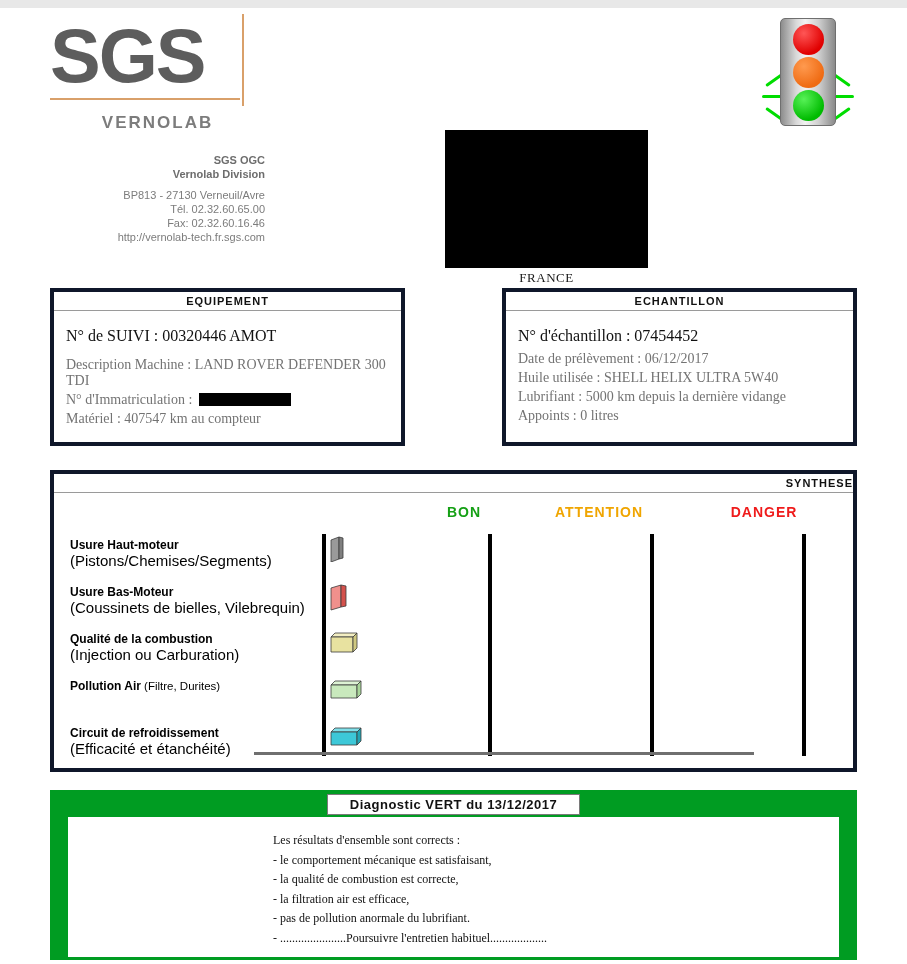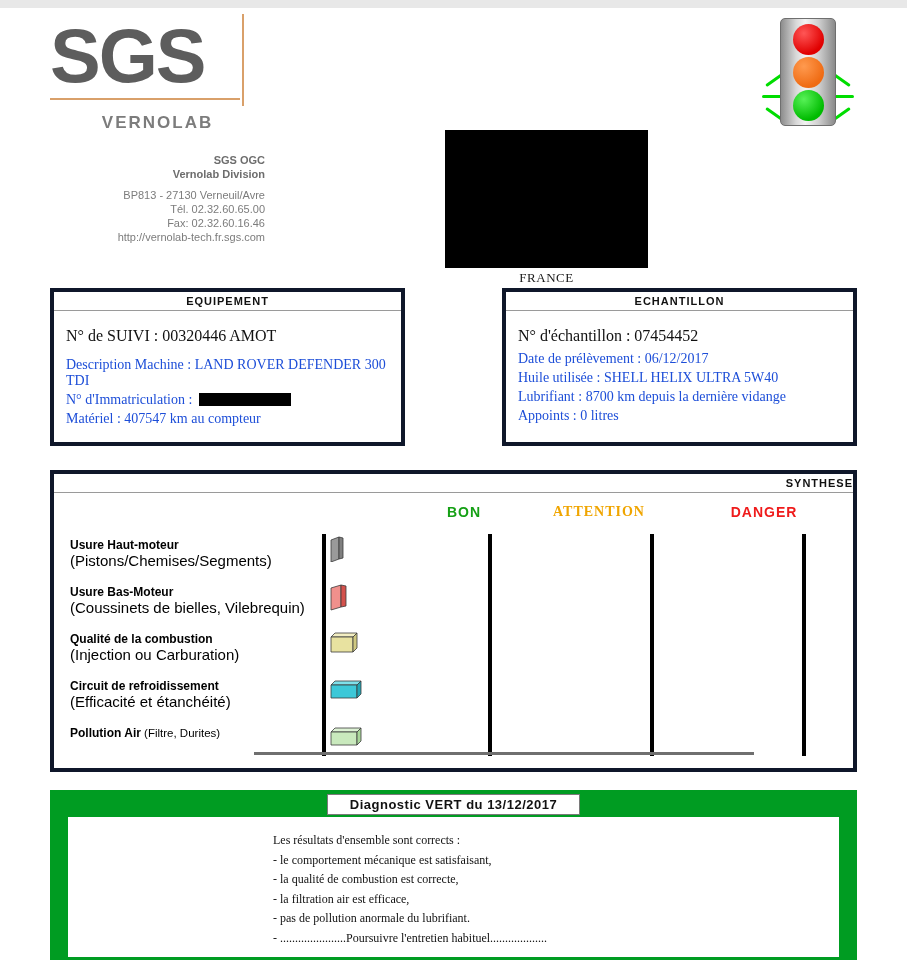--- a/index.html
+++ b/index.html
@@ -84,35 +84,35 @@
     font-weight:bold; font-size:11px; letter-spacing:1px;
     color:#111; text-align:center; line-height:19px;
   }
   .panel-head.left { text-align:right; padding-left:24px; }
   .panel-body { padding:10px 8px 0 8px; }
 
   #equip { left:50px; top:288px; width:355px; height:158px; }
   #ech   { left:502px; top:288px; width:355px; height:158px; }
 
   .big-line { font-size:16px; color:#111; margin:6px 0 12px 4px; }
-  .line { font-size:14px; color:#1d4ed8; margin:3px 0 0 4px; }
+  .line { font-size:14px; color:#737373; margin:3px 0 0 4px; }
   .redacted {
     display:inline-block; width:92px; height:13px; background:#000;
     vertical-align:-2px; margin-left:3px;
   }
 
   
   #synth { left:50px; top:470px; width:807px; height:302px; }
   .legend {
     position:absolute; top:30px; width:100%; height:20px;
     font-family:"Liberation Sans", sans-serif; font-weight:bold; font-size:14px;
   }
   .lg { position:absolute; text-align:center; letter-spacing:1px; }
   .lg-bon   { left:355px; width:110px; color:#15a015; }
-  .lg-att   { left:470px; width:150px; color:#f0a500;font-family:Liberation Serif, serif; }
+  .lg-att   { left:470px; width:150px; color:#f0a500; }
   .lg-dan   { left:640px; width:140px; color:#ef1b1b; }
 
   .vbar { position:absolute; width:4px; background:#000; top:60px; height:222px; }
   .vb1 { left:268px; }
   .vb2 { left:434px; }
   .vb3 { left:596px; }
   .vb4 { left:748px; }
   .hbar { position:absolute; left:200px; top:278px; width:500px; height:3px; background:#6f6f6f; }
 
   .rows { position:absolute; left:0; top:62px; width:100%; }
@@ -209,21 +209,21 @@
     <div class="line">
       <span>Date de prélèvement :</span>
       <span>06/12/2017</span>
     </div>
     <div class="line">
       <span>Huile utilisée :</span>
       <span>SHELL HELIX ULTRA 5W40</span>
     </div>
     <div class="line">
       <span>Lubrifiant :</span>
-      <span>8700  km depuis la dernière vidange</span>
+      <span>5000  km depuis la dernière vidange</span>
     </div>
     <div class="line">
       <span>Appoints :</span>
       <span>0  litres</span>
     </div>
   </div>
 </div>
 
 <div class="panel" id="synth">
   <div class="panel-head left">SYNTHESE</div>
@@ -277,42 +277,42 @@
         <svg width="32" height="26" viewBox="0 0 32 26">
           <polygon points="2,7 24,7 28,3 6,3" fill="#f3eec2" stroke="#3a3a3a" stroke-width="0.8"></polygon>
           <polygon points="2,7 24,7 24,22 2,22" fill="#e8e2a0" stroke="#3a3a3a" stroke-width="0.8"></polygon>
           <polygon points="24,7 28,3 28,18 24,22" fill="#cfc880" stroke="#3a3a3a" stroke-width="0.8"></polygon>
         </svg>
       </div>
     </div>
 
     <div class="srow">
       <div class="txt">
+        <b>Pollution Air</b>
+        <span>(Filtre, Durites)</span>
+      </div>
+      <div class="cube">
+        <svg width="36" height="26" viewBox="0 0 36 26">
+          <polygon points="2,8 28,8 32,4 6,4" fill="#ddf2d4" stroke="#3a3a3a" stroke-width="0.8"></polygon>
+          <polygon points="2,8 28,8 28,21 2,21" fill="#c9e9bd" stroke="#3a3a3a" stroke-width="0.8"></polygon>
+          <polygon points="28,8 32,4 32,17 28,21" fill="#a9d69a" stroke="#3a3a3a" stroke-width="0.8"></polygon>
+        </svg>
+      </div>
+    </div>
+
+    <div class="srow">
+      <div class="txt">
         <b>Circuit de refroidissement</b>
         <span class="sub">(Efficacité et étanchéité)</span>
       </div>
       <div class="cube">
         <svg width="36" height="26" viewBox="0 0 36 26">
           <polygon points="2,8 28,8 32,4 6,4" fill="#7fe0ea" stroke="#3a3a3a" stroke-width="0.8"></polygon>
           <polygon points="2,8 28,8 28,21 2,21" fill="#3dc8d8" stroke="#3a3a3a" stroke-width="0.8"></polygon>
           <polygon points="28,8 32,4 32,17 28,21" fill="#22a5b4" stroke="#3a3a3a" stroke-width="0.8"></polygon>
-        </svg>
-      </div>
-    </div>
-
-    <div class="srow">
-      <div class="txt">
-        <b>Pollution Air</b>
-        <span>(Filtre, Durites)</span>
-      </div>
-      <div class="cube">
-        <svg width="36" height="26" viewBox="0 0 36 26">
-          <polygon points="2,8 28,8 32,4 6,4" fill="#ddf2d4" stroke="#3a3a3a" stroke-width="0.8"></polygon>
-          <polygon points="2,8 28,8 28,21 2,21" fill="#c9e9bd" stroke="#3a3a3a" stroke-width="0.8"></polygon>
-          <polygon points="28,8 32,4 32,17 28,21" fill="#a9d69a" stroke="#3a3a3a" stroke-width="0.8"></polygon>
         </svg>
       </div>
     </div>
 
   </div>
 </div>
 
 <div id="diag">
   <div class="diag-title-wrap">
     <span class="diag-title">Diagnostic  VERT  du  13/12/2017</span>

